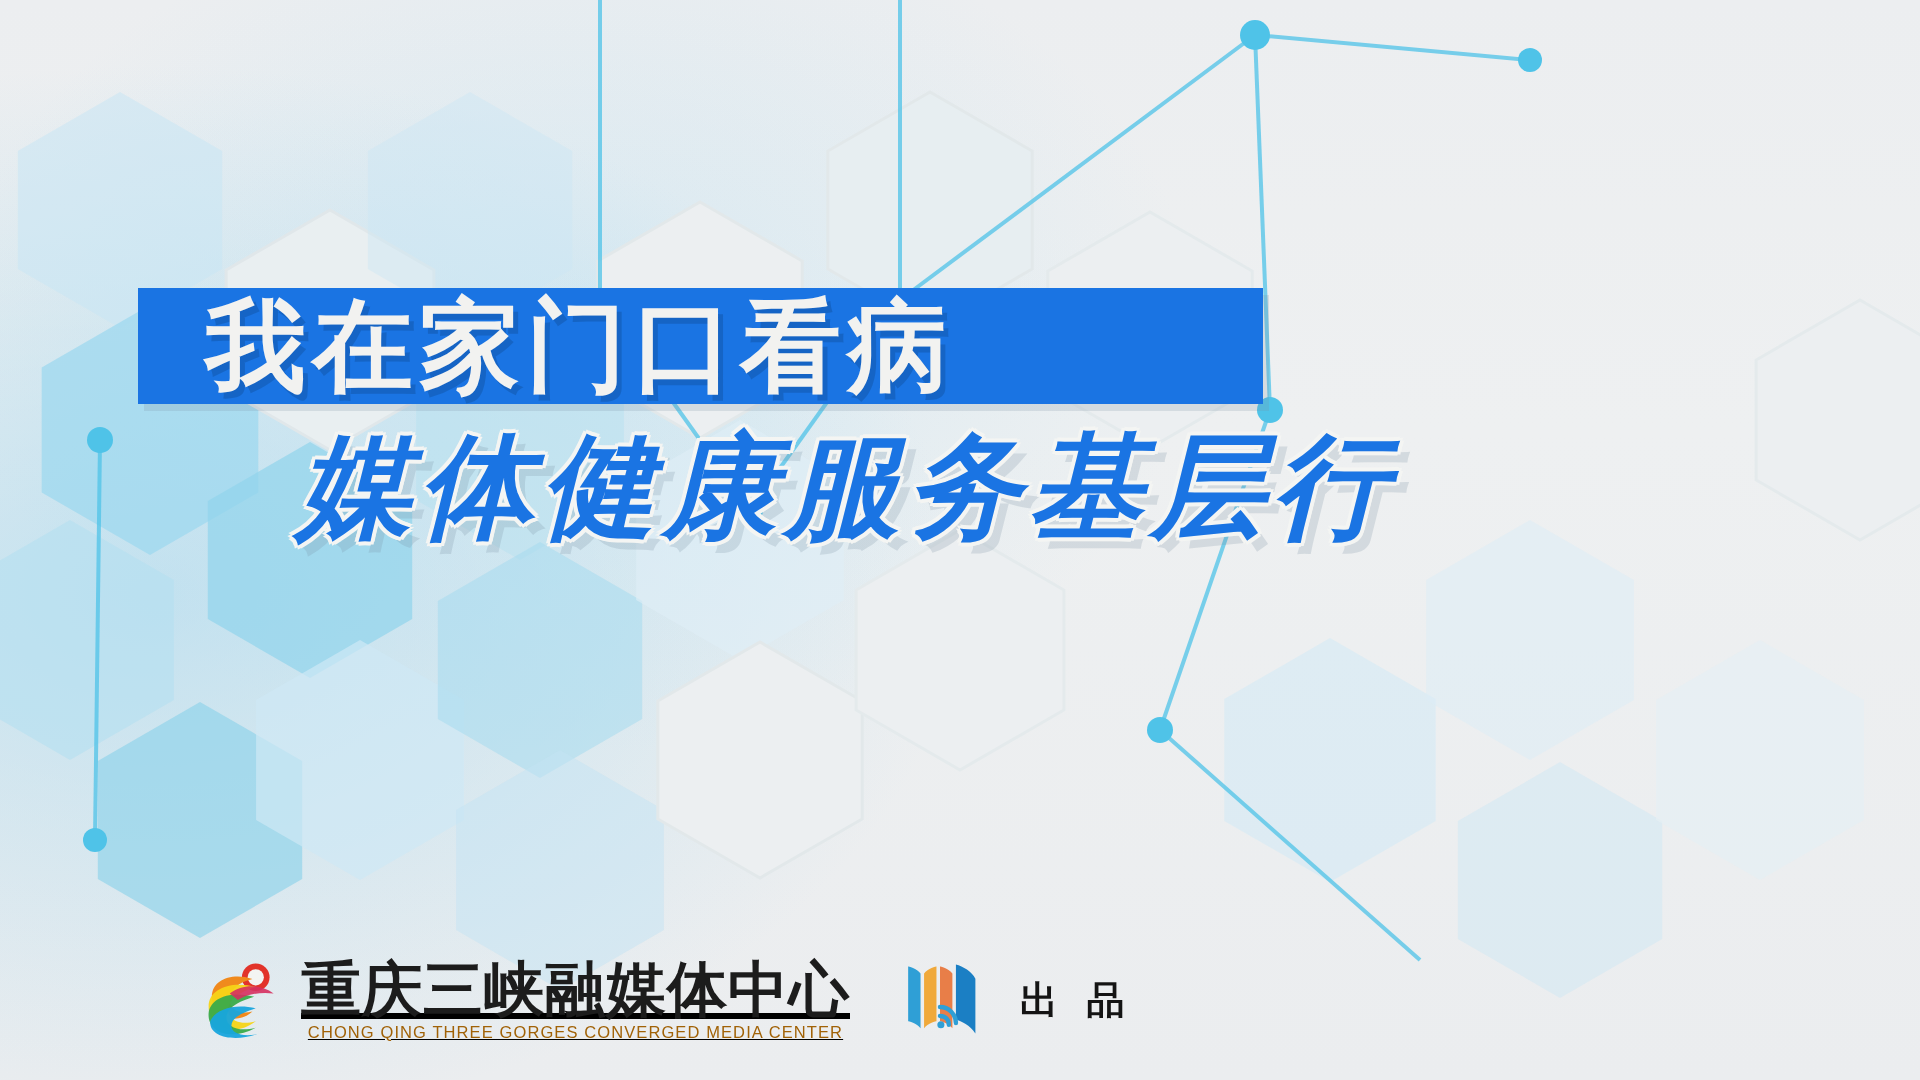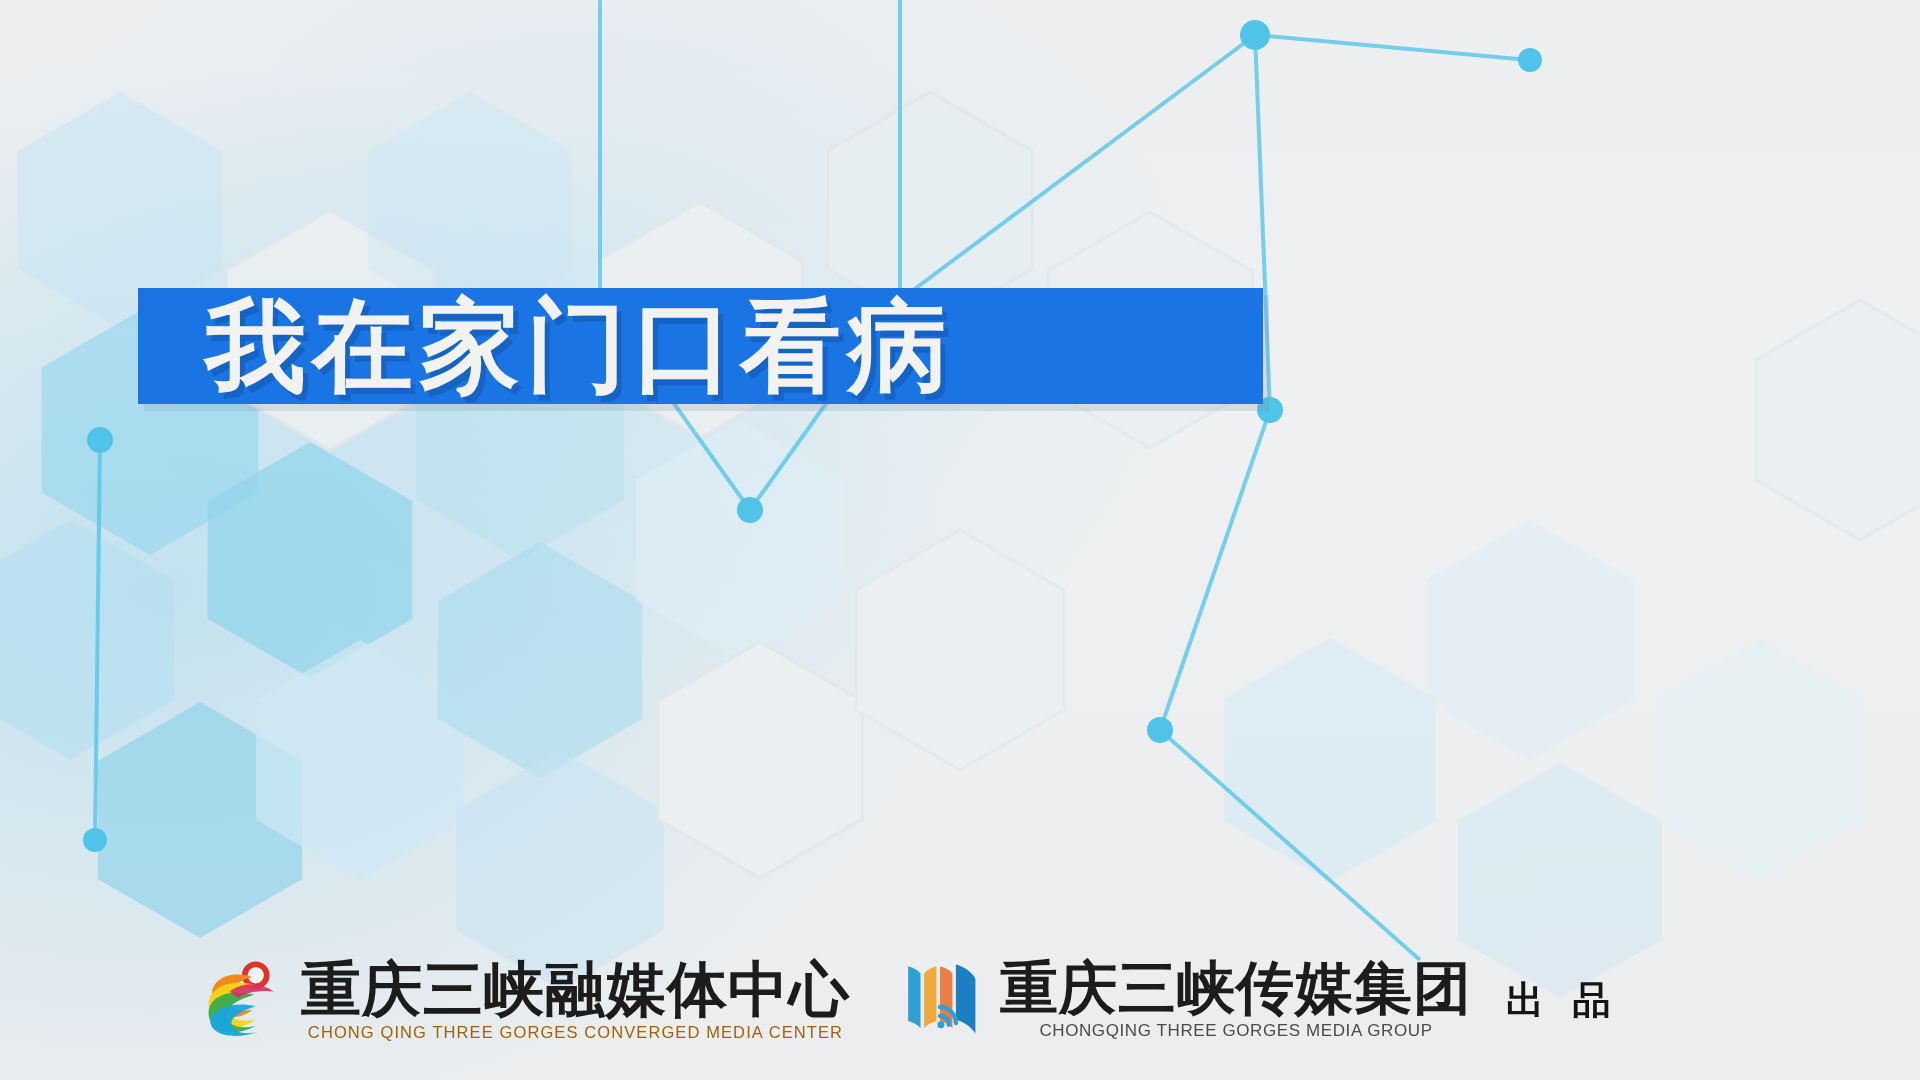--- a/index.html
+++ b/index.html
@@ -92,21 +92,22 @@
     top: 940px;
     width: 1920px;
     height: 120px;
     display: flex;
     align-items: center;
     padding-left: 205px;
     box-sizing: border-box;
   }
   .logo-unit {
     display: flex;
-    align-items: flex-start;
+    align-items: center;
+    text-decoration: underline;
   }
 
   
   .mark-swoosh { width: 82px; height: 78px; flex: 0 0 auto; }
 
   .logo-text-1 { margin-left: 14px; }
   .logo-cn-1 {
     font-family: "Liberation Serif", "DejaVu Serif", serif;
     font-size: 60px;
     font-weight: 700;
@@ -217,20 +218,21 @@
         <circle cx="1160" cy="730" r="13" fill="#4fc3e8"></circle>
         <circle cx="100" cy="440" r="13" fill="#4fc3e8"></circle>
         <circle cx="95" cy="840" r="12" fill="#4fc3e8"></circle>
         <circle cx="1530" cy="60" r="12" fill="#4fc3e8"></circle>
       </g>
   </svg>
 
   <div id="title-block">
     <div id="title-banner"></div>
     <div id="title-line1">我在家门口看病</div>
+    <div id="title-line2">媒体健康服务基层行</div>
   </div>
 
   <div id="footer">
 
     <div class="logo-unit" id="logo-unit-1">
       <svg class="mark-swoosh" viewBox="0 0 100 96">
         <circle cx="62" cy="20" r="17" fill="#e2332a"></circle>
         <circle cx="62" cy="20" r="10" fill="#f3f4f2"></circle>
         <path d="M8 44 C8 22 34 14 58 22 C40 26 30 36 30 48 C30 60 42 66 58 62 C38 80 8 70 8 44 Z" fill="#f08a1d"></path>
         <path d="M4 56 C4 34 32 24 62 32 C42 38 28 48 28 60 C28 72 42 80 62 74 C36 94 4 84 4 56 Z" fill="#f5d417" opacity="0.95"></path>
@@ -247,22 +249,18 @@
     <div class="logo-unit" id="logo-unit-2">
       <svg class="mark-book" viewBox="0 0 104 92">
         <path d="M16 8 C16 8 26 10 30 16 L30 78 C26 72 16 70 16 70 Z" fill="#2f9fd6"></path>
         <path d="M34 16 C38 10 48 8 48 8 L48 70 C48 70 38 72 34 78 Z" fill="#f0a93b"></path>
         <path d="M52 8 C52 8 62 10 66 16 L66 78 C62 72 52 70 52 70 Z" fill="#e86a2a" opacity="0.85"></path>
         <path d="M70 6 C78 8 88 14 92 22 L92 84 C86 74 76 70 70 68 Z" fill="#1b7fc4"></path>
         <path d="M52 54 C62 54 70 62 70 72" fill="none" stroke="#2f9fd6" stroke-width="5" stroke-linecap="round"></path>
         <path d="M52 64 C58 64 62 68 62 74" fill="none" stroke="#2f9fd6" stroke-width="5" stroke-linecap="round"></path>
         <circle cx="53" cy="74" r="4" fill="#2f9fd6"></circle>
       </svg>
-      <div class="logo-text-2">
-        <div class="logo-cn-2">重庆三峡传媒集团</div>
-        <div class="logo-en-2">CHONGQING THREE GORGES MEDIA GROUP</div>
-      </div>
     </div>
 
     <div id="produced-by">出 品</div>
   </div>
 
 </div>
 
 </body></html>

